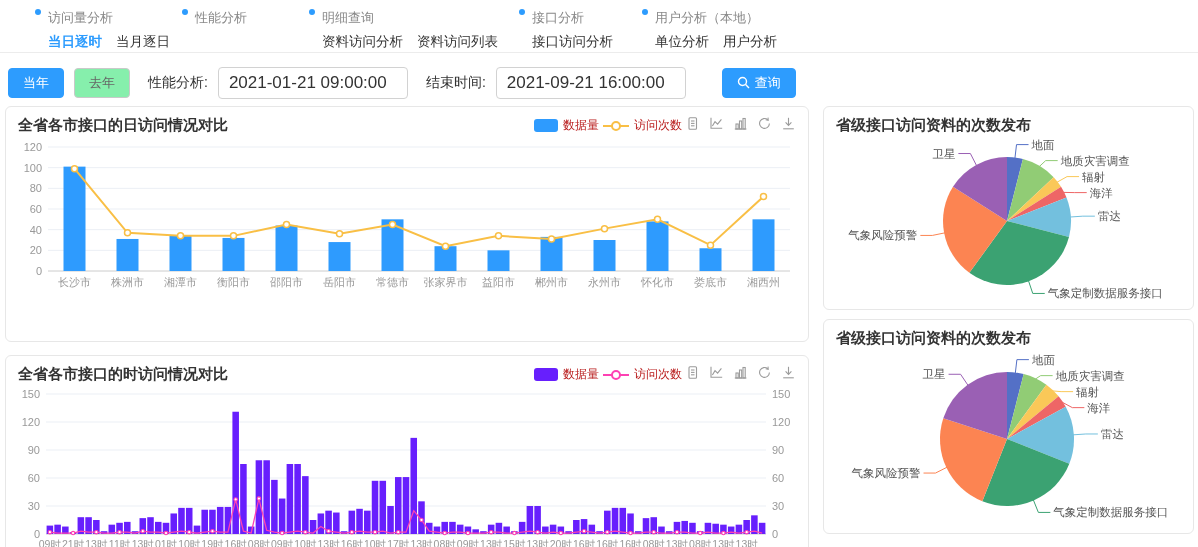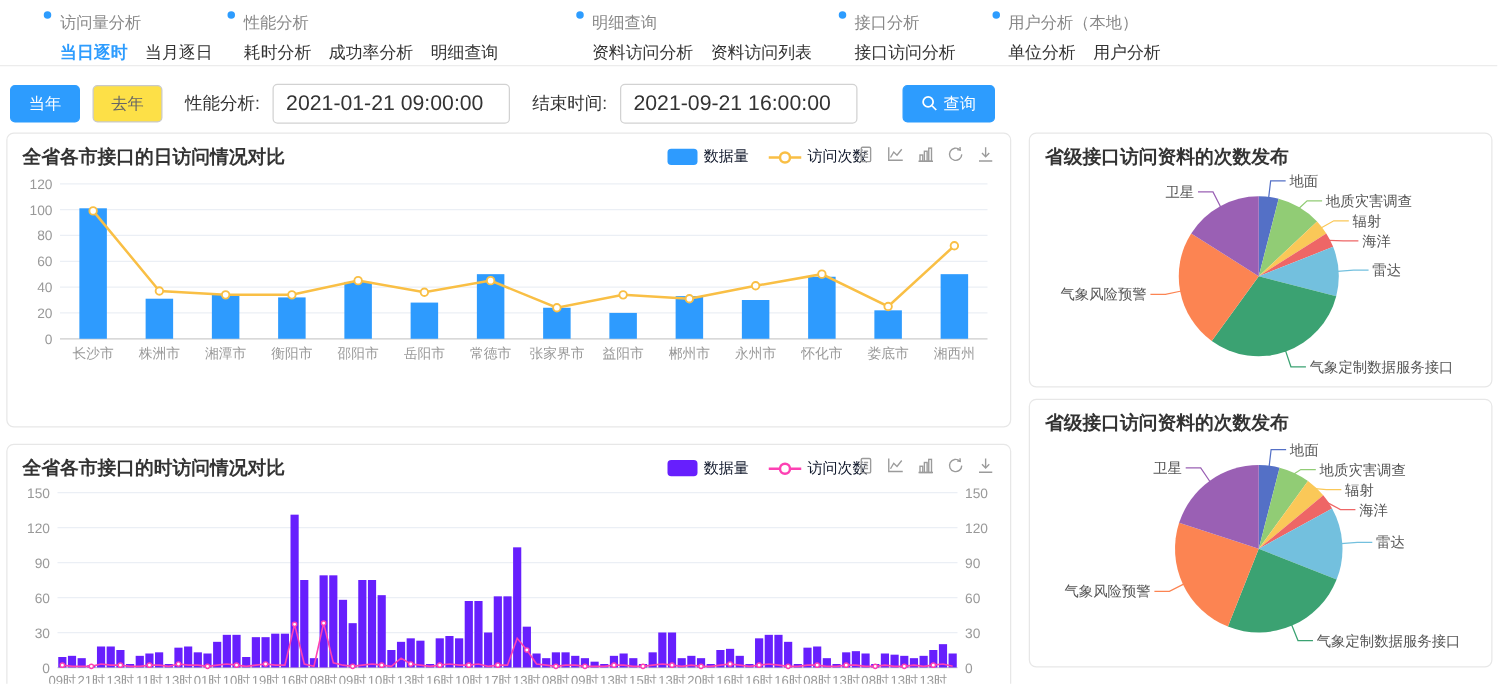--- a/index.html
+++ b/index.html
@@ -15,36 +15,36 @@
   .nav-title{font-size:13px;color:#888;display:flex;align-items:flex-start;gap:7px;}
   .dot{width:6px;height:6px;border-radius:50%;background:#2d9cfe;flex:0 0 auto;}
   .nav-items{padding-left:13px;margin-top:6px;display:flex;gap:14px;font-size:13.5px;color:#333;}
   .nav-link{cursor:pointer;}
   .nav-link.active{color:#2d9cfe;font-weight:bold;}
 
   
   .filterbar{display:flex;align-items:center;padding:13px 0 0 8px;gap:10px;height:46px;box-sizing:border-box;}
   .btn{height:30px;border-radius:4px;font-size:13px;display:inline-flex;align-items:center;justify-content:center;cursor:pointer;box-sizing:border-box;gap:5px;}
   .btn-primary{background:#2d9cfe;color:#fff;border:1px solid #2d9cfe;padding:0 14px;}
-  .btn-plain{background:#fde047;color:#666;border:1px solid #c9c9c9;padding:0 14px;}
+  .btn-plain{background:#86efac;color:#666;border:1px solid #c9c9c9;padding:0 14px;}
   .f-label{font-size:14px;color:#333;margin-left:8px;}
   .time-input{width:168px;height:30px;border:1px solid #d2d2d2;border-radius:4px;padding:0 10px;font-size:17px;color:#333;font-family:inherit;box-sizing:content-box;outline:none;}
   #query-btn{margin-left:26px;}
 
   
   .main{display:flex;padding:7px 0 0 5px;gap:14px;}
   .col-left{width:804px;display:flex;flex-direction:column;gap:13px;}
   .col-right{width:371px;display:flex;flex-direction:column;gap:9px;}
   .card{border:1px solid #e7e7e7;border-radius:6px;position:relative;background:#fff;box-sizing:border-box;}
   #card-daily{height:236px;}
   #card-hourly{height:211px;}
   #card-pie1{height:204px;}
   #card-pie2{height:215px;}
   .card-title{position:absolute;left:12px;top:9px;font-size:15px;font-weight:bold;color:#333;}
-  .legend{position:absolute;left:528px;top:10px;display:flex;gap:16px;font-size:12px;color:#0f172a;}
+  .legend{position:absolute;left:528px;top:10px;display:flex;gap:4px;font-size:12px;color:#b91c1c;}
   .legend-item{display:flex;align-items:center;gap:5px;cursor:pointer;}
   .sw-bar{width:24px;height:13px;border-radius:3px;display:inline-block;}
   .sw-line{width:26px;height:2px;position:relative;display:inline-block;}
   .sw-line i{position:absolute;left:50%;top:50%;transform:translate(-50%,-50%);width:6px;height:6px;border:2px solid;border-radius:50%;background:#fff;display:block;}
   .toolbox{position:absolute;right:12px;top:9px;display:flex;gap:9px;align-items:center;}
   .tool{cursor:pointer;line-height:0;}
   svg.chart{position:absolute;left:4px;top:30px;}
   svg.pie{position:absolute;left:0;top:26px;}
 </style>
 </head>
@@ -58,25 +58,20 @@
       </div>
       <div class="nav-items">
         <span class="nav-link active">当日逐时</span>
         <span class="nav-link">当月逐日</span>
       </div>
     </div>
     <div class="nav-group">
       <div class="nav-title">
         <span class="dot"></span>
         <span>性能分析</span>
-      </div>
-      <div class="nav-items">
-        <span class="nav-link">耗时分析</span>
-        <span class="nav-link">成功率分析</span>
-        <span class="nav-link">明细查询</span>
       </div>
     </div>
     <div class="nav-group">
       <div class="nav-title">
         <span class="dot"></span>
         <span>明细查询</span>
       </div>
       <div class="nav-items">
         <span class="nav-link">资料访问分析</span>
         <span class="nav-link">资料访问列表</span>

